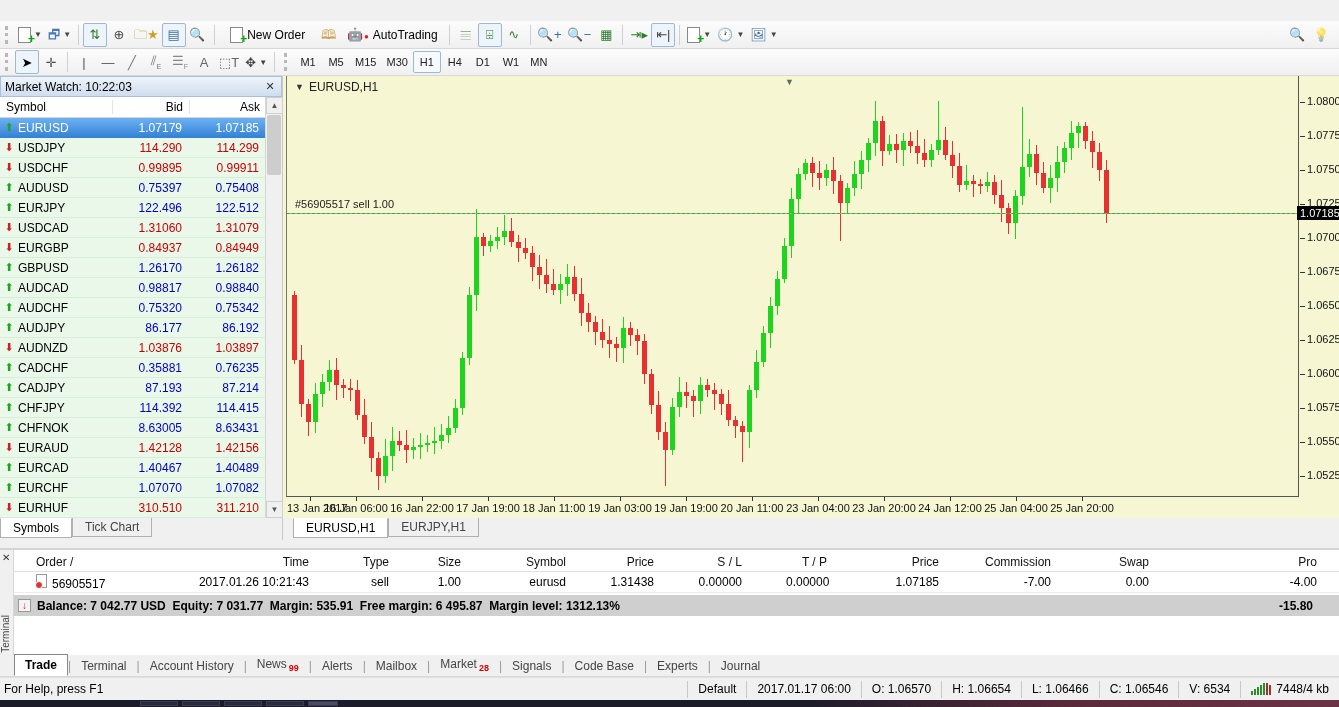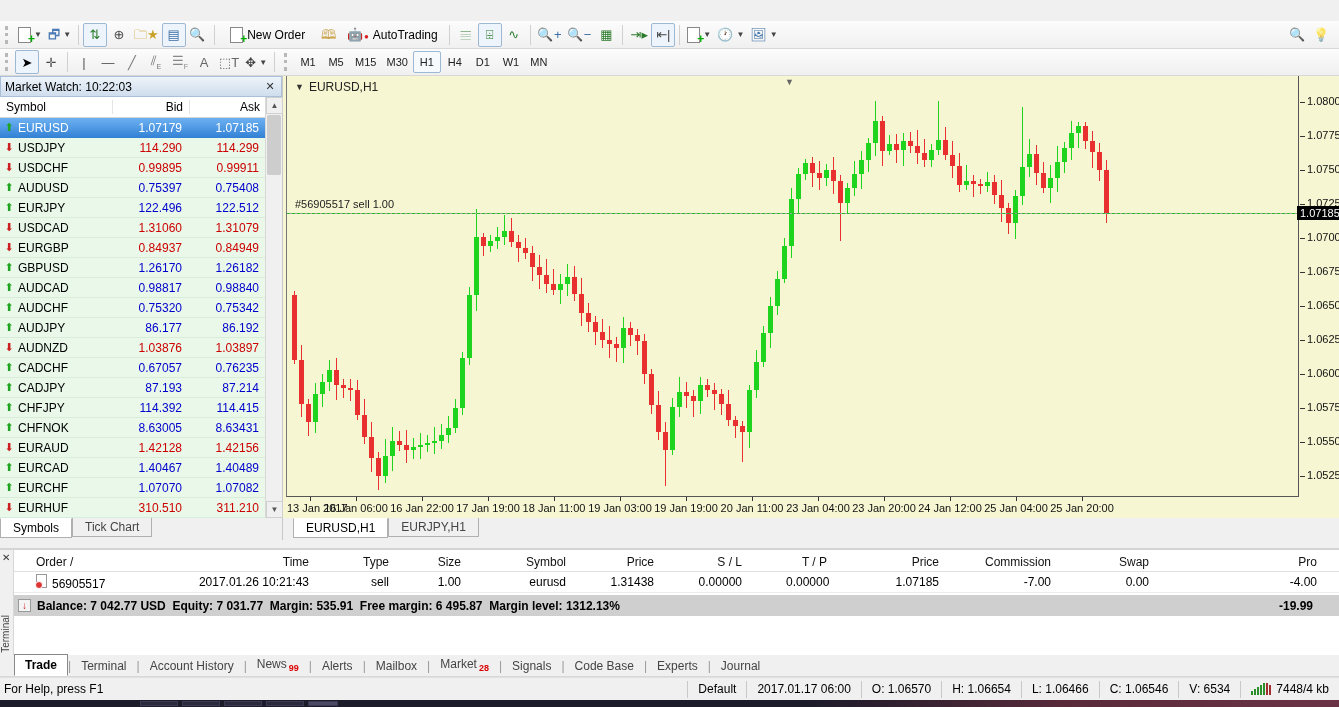--- a/index.html
+++ b/index.html
@@ -364,21 +364,21 @@
         </div>
         <div class="mw-row">
           <span class="arr dn-a">⬇</span>
           <span class="sym">AUDNZD</span>
           <span class="bid v-red">1.03876</span>
           <span class="ask v-red">1.03897</span>
         </div>
         <div class="mw-row">
           <span class="arr up-a">⬆</span>
           <span class="sym">CADCHF</span>
-          <span class="bid v-blue">0.67057</span>
+          <span class="bid v-blue">0.35881</span>
           <span class="ask v-blue">0.76235</span>
         </div>
         <div class="mw-row">
           <span class="arr up-a">⬆</span>
           <span class="sym">CADJPY</span>
           <span class="bid v-blue">87.193</span>
           <span class="ask v-blue">87.214</span>
         </div>
         <div class="mw-row">
           <span class="arr up-a">⬆</span>
@@ -1001,21 +1001,21 @@
           <div class="tc r" style="width: 85px;">0.00000</div>
           <div class="tc r" style="width: 112px;">1.07185</div>
           <div class="tc r" style="width: 112px;">-7.00</div>
           <div class="tc r" style="width: 98px;">0.00</div>
           <div class="tc r" style="width: 168px;">-4.00</div>
         </div>
     </div>
     <div id="balance-row">
       <span class="bal-ico">↓</span>
       <span style="white-space:pre;">Balance: 7 042.77 USD  Equity: 7 031.77  Margin: 535.91  Free margin: 6 495.87  Margin level: 1312.13%</span>
-      <span id="balance-profit">-19.99</span>
+      <span id="balance-profit">-15.80</span>
     </div>
   </div>
 
   <div id="bottomtabs">
       <div class="btab active">
         <span>Trade</span>
       </div>
       <span class="btab-sep">|</span>
       <div class="btab">
         <span>Terminal</span>

